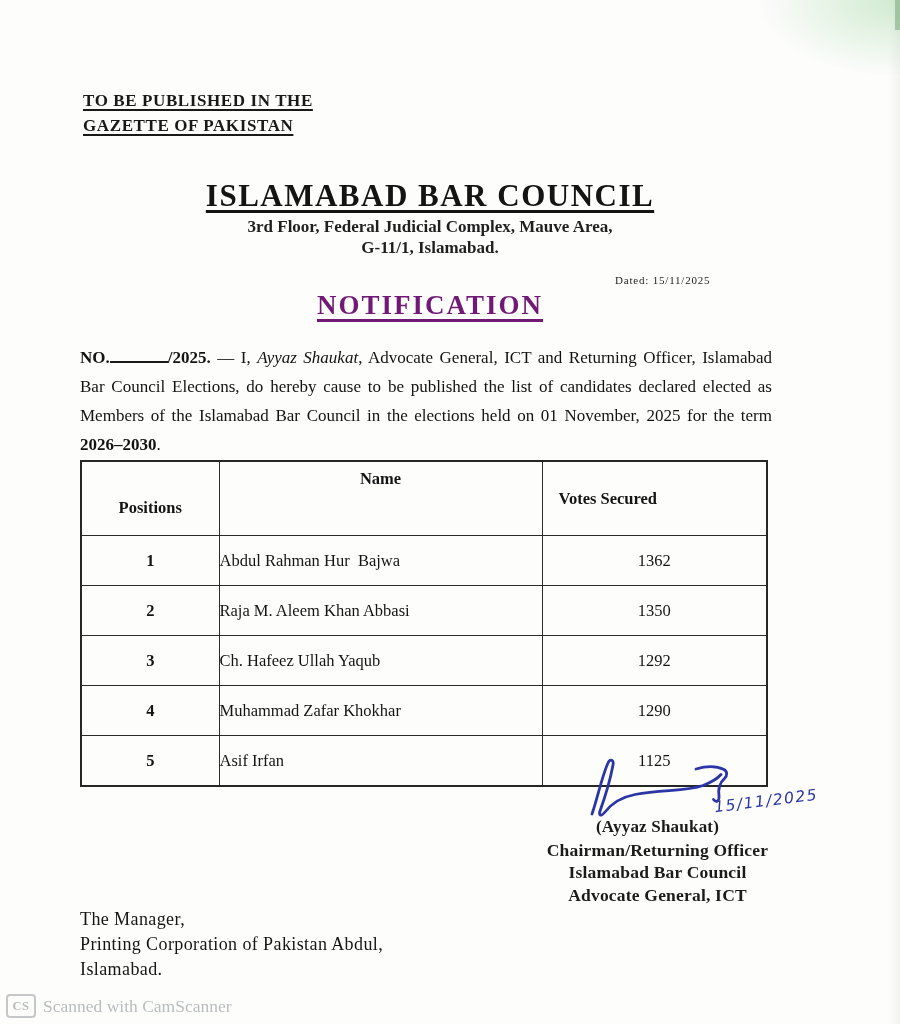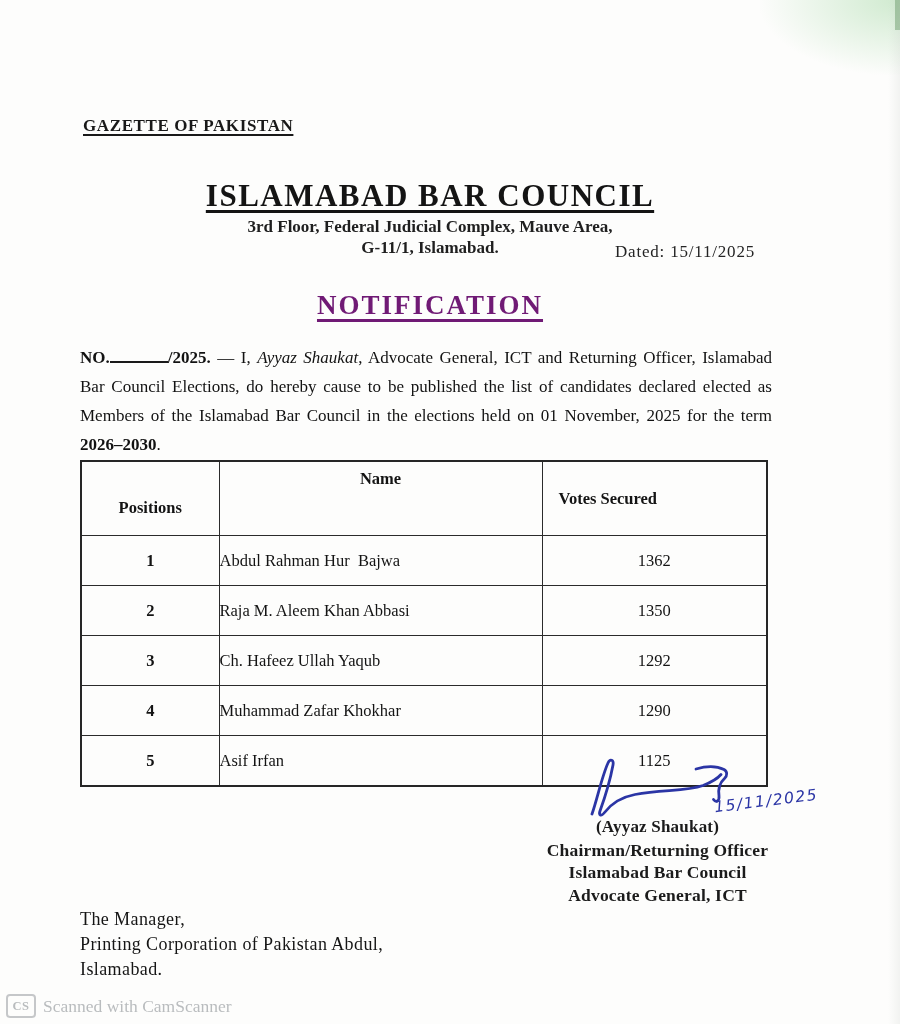--- a/index.html
+++ b/index.html
@@ -49,22 +49,22 @@
   .doc-title {
     top: 178px;
     font-size: 31px; font-weight: 700; letter-spacing: 1.5px; color: #141414;
   }
   .doc-title .u-line {
     text-decoration: underline; text-decoration-thickness: 2.5px; text-underline-offset: 4px;
   }
   .address { top: 218px; font-size: 17px; font-weight: 700; line-height: 21px; color: #1f1f1f; }
 
   .dated {
-    position: absolute; left: 615px; top: 242px;
-    font-size: 17px; letter-spacing: 0.8px; color: #242424; font-family: Liberation Serif, serif;
+    position: absolute; left: 615px; top: 274px;
+    font-size: 11px; letter-spacing: 0.8px; color: #242424; font-family: Liberation Serif, serif;
   }
 
   .notification-heading { top: 290px; font-size: 27px; font-weight: 700; letter-spacing: 2px; color: #701a75; }
   .notification-heading .u-line {
     text-decoration: underline; text-decoration-thickness: 2.5px; text-underline-offset: 5px;
   }
 
   
   .para {
     position: absolute; left: 80px; top: 343px; width: 692px;
@@ -139,21 +139,21 @@
 </head>
 <body>
 
 <div class="page">
 
   <div class="corner-tint"></div>
   <div class="edge-sliver"></div>
   <div class="right-edge-shade"></div>
 
   <div class="gazette-note">
-    <br>
+    <span class="u-line">TO BE PUBLISHED IN THE</span><br>
     <span class="u-line">GAZETTE OF PAKISTAN</span>
   </div>
 
   <div class="center-block doc-title" style="top:178px">
     <span class="u-line">ISLAMABAD BAR COUNCIL</span>
   </div>
 
   <div class="center-block address" style="top:216px">
     <div>3rd Floor, Federal Judicial Complex, Mauve Area,</div>
     <div>G-11/1, Islamabad.</div>

